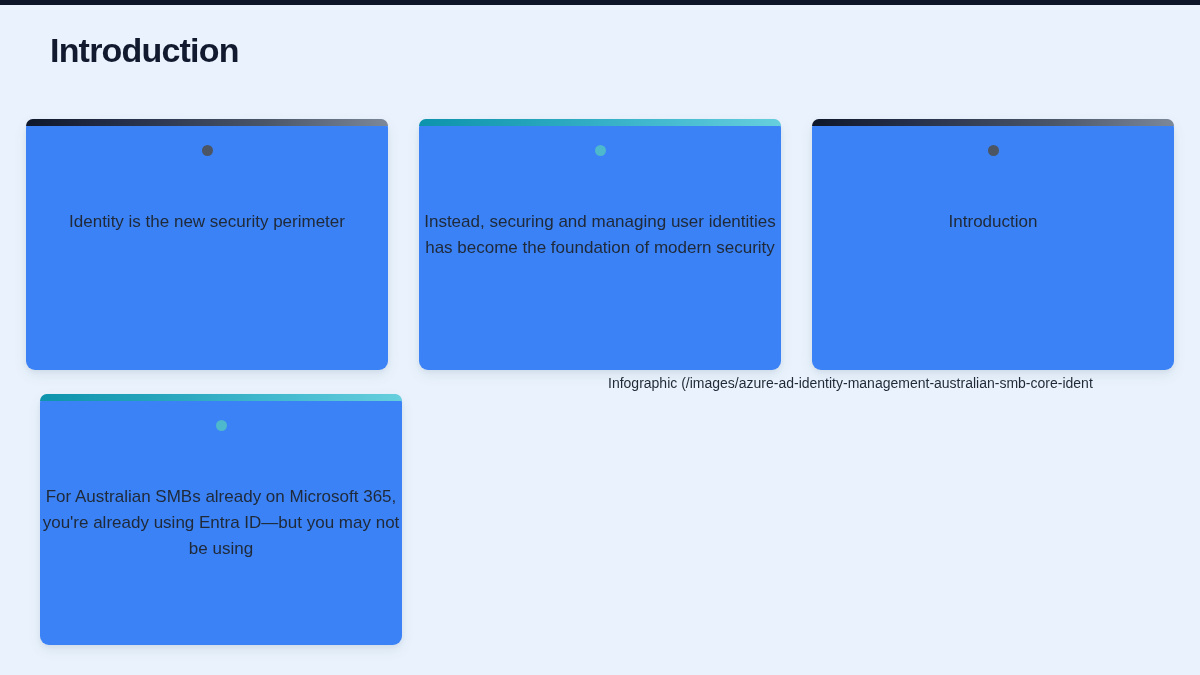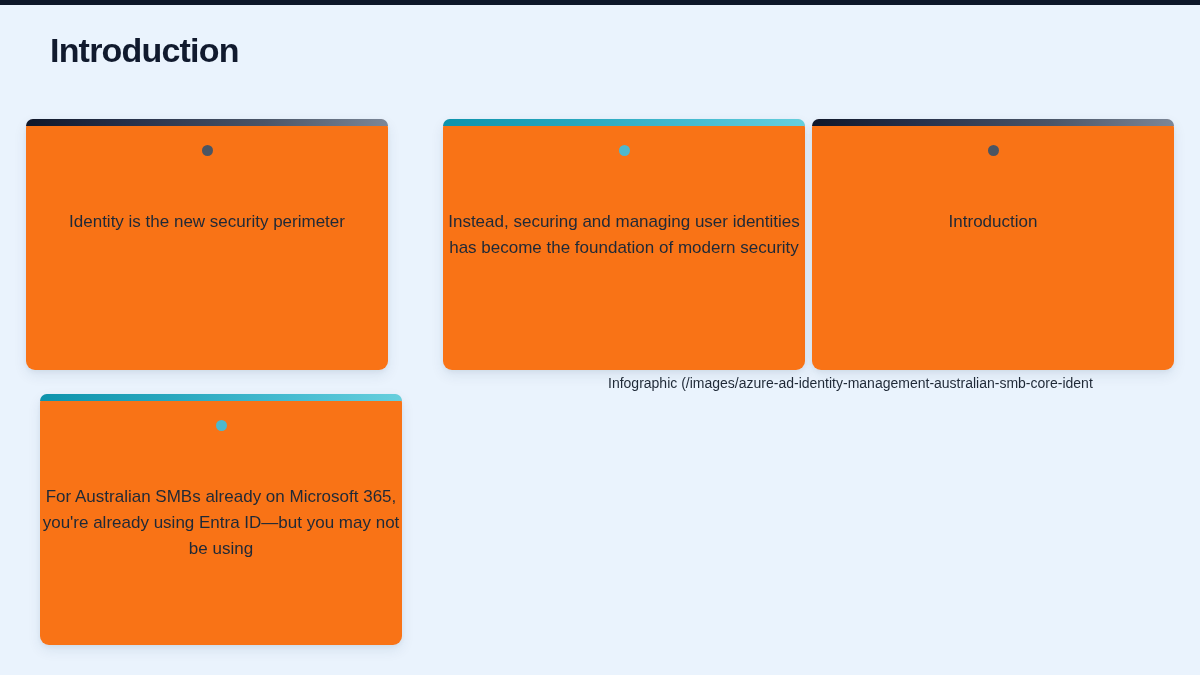--- a/index.html
+++ b/index.html
@@ -45,21 +45,21 @@
     top:119px;
     left:26px;
     width:1160px;
     height:540px;
   }
 
   .card {
     position:absolute;
     width:362px;
     height:251px;
-    background:#f97316;
+    background:#3b82f6;
     border-radius:9px;
     box-shadow:0 5px 14px rgba(23,50,90,0.09), 0 2px 4px rgba(23,50,90,0.05);
     overflow:visible;
   }
 
   
   .card-accent {
     position:absolute;
     top:0; left:0;
     width:362px;
@@ -94,21 +94,21 @@
     width:362px;
     text-align:center;
     font-size:17px;
     line-height:26px;
     color:#1f2937;
     white-space:pre-line;
   }
 
   
   #card-1 { left:0px;   top:0px;   }
-  #card-2 { left:393px; top:0px;margin-left:24px;   }
+  #card-2 { left:393px; top:0px;   }
   #card-3 { left:786px; top:0px;   }
   #card-4 { left:14px;   top:275px; }
 
   
   #overflow-link {
     position:absolute;
     top:251px;
     left:582px;
     font-size:14px;
     line-height:26px;

